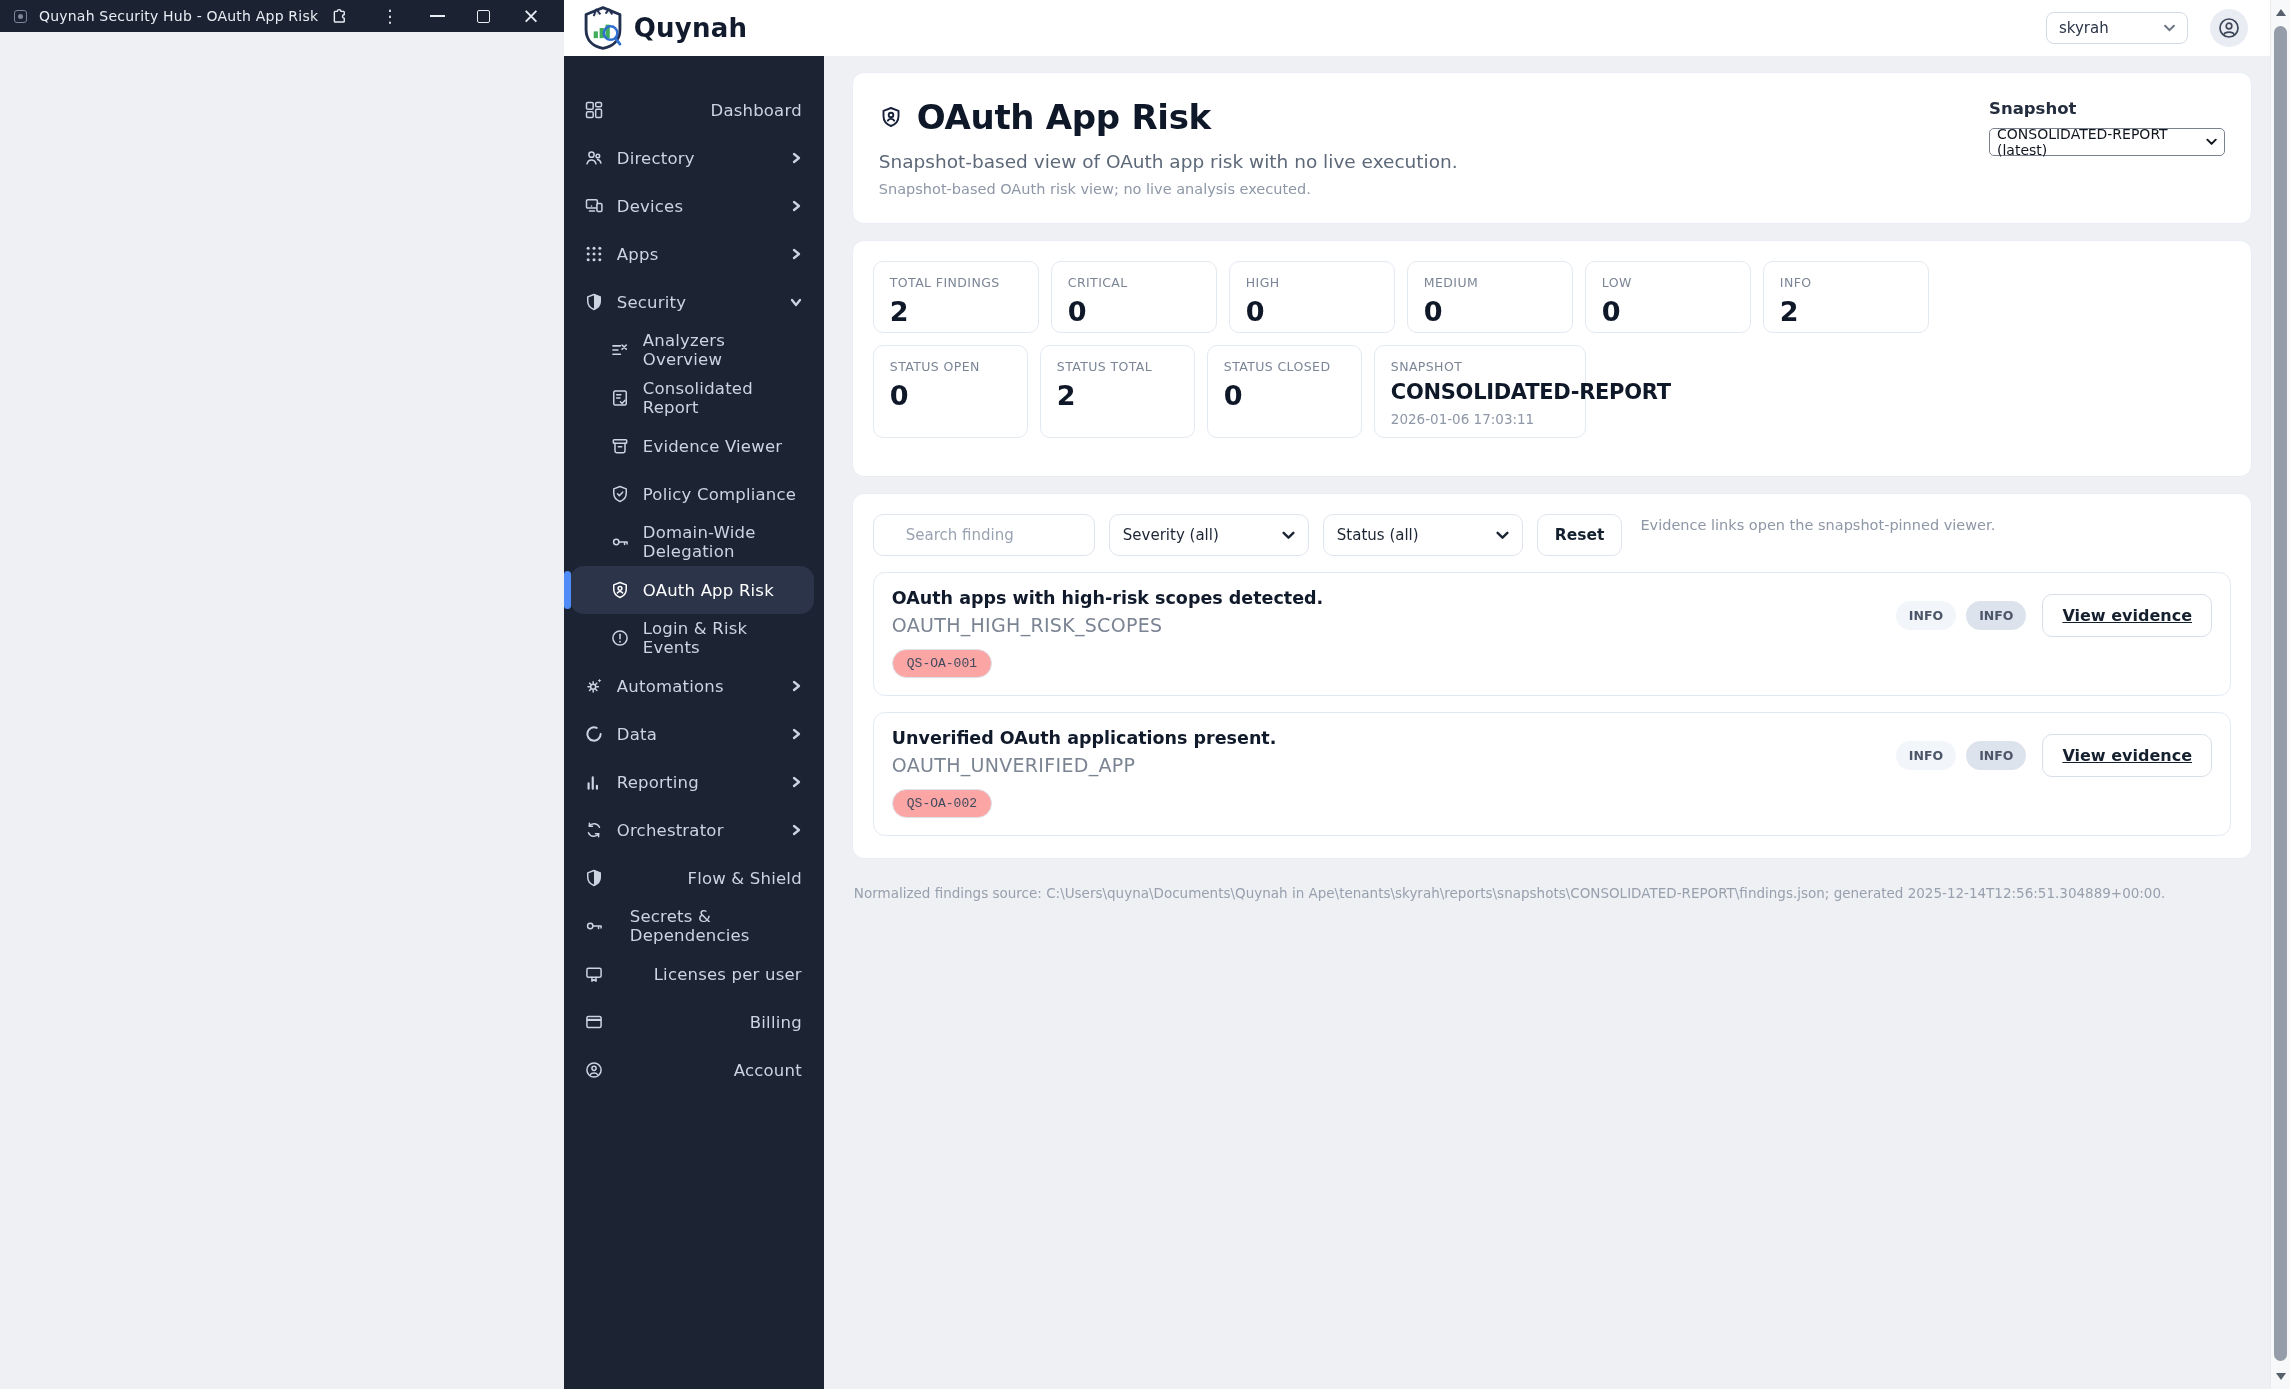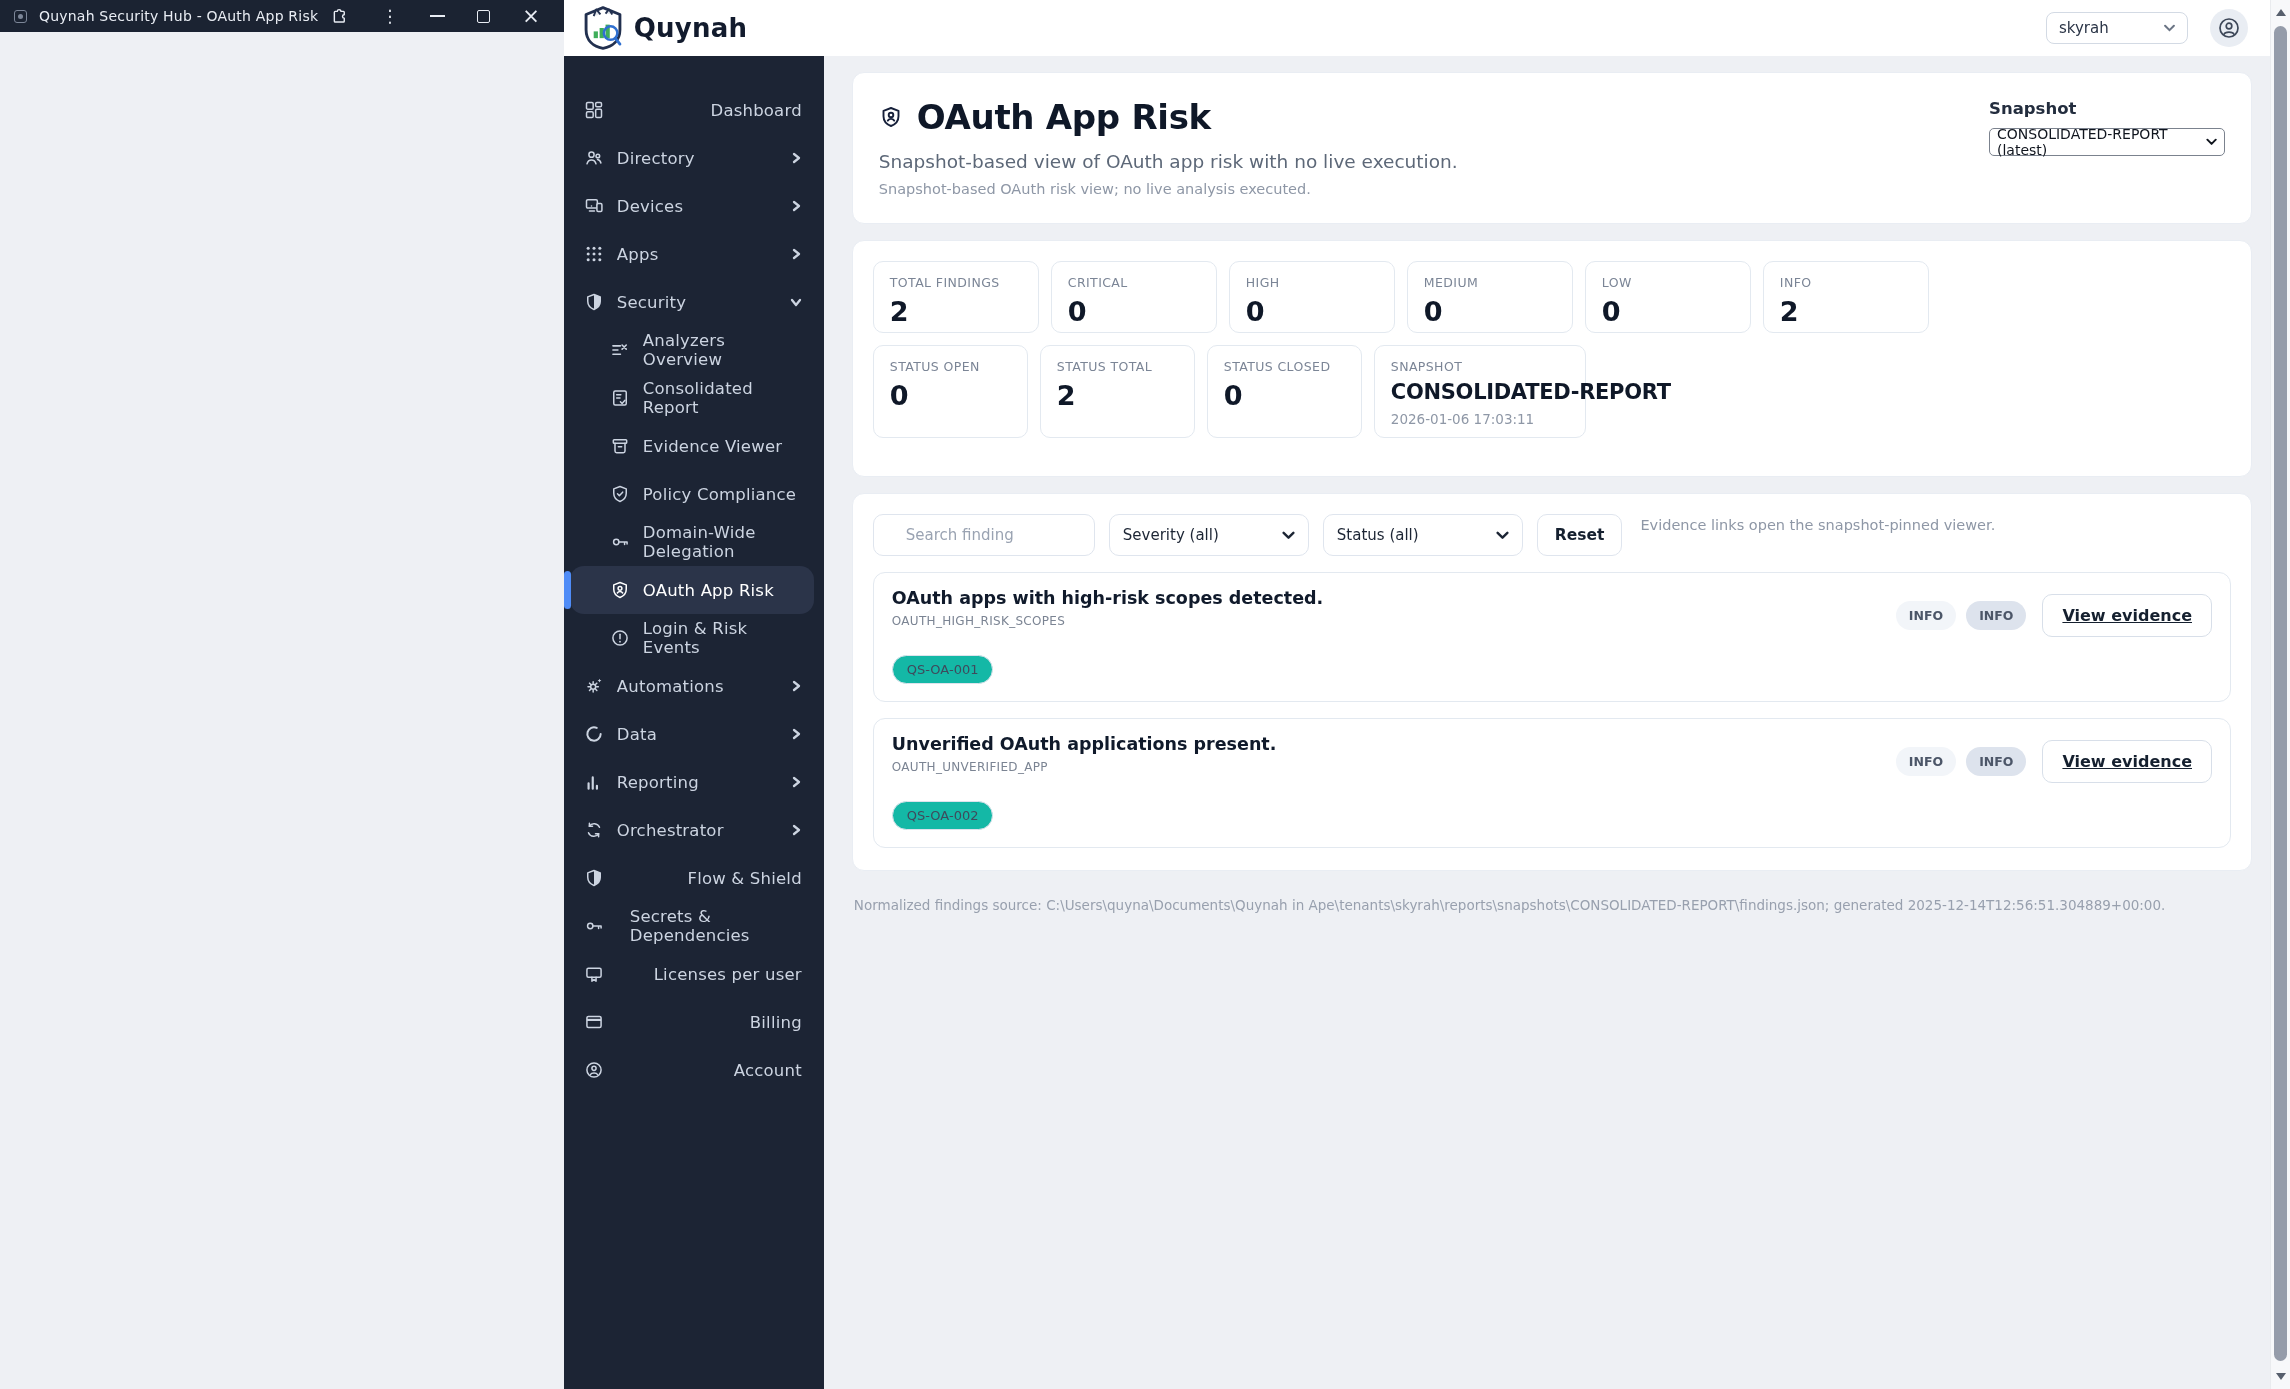--- a/index.html
+++ b/index.html
@@ -90,23 +90,23 @@
                  font-size:15px; color:#1c2534; cursor:pointer; }
   .reset-btn { height:42px; padding:0 17px; border:1px solid #dfe5ee; border-radius:10px; background:#fff;
                font-size:15.5px; font-weight:700; color:#15202f; cursor:pointer;
                font-family:"DejaVu Sans","Liberation Sans",sans-serif; }
   .filter-note { font-size:14.5px; color:#8e97a6; align-self:flex-start; margin-top:3px; margin-left:4px; }
 
   .finding { border:1px solid #e3e9f0; border-radius:12px; padding:15px 18px 17px; margin-top:16px;
              display:flex; justify-content:space-between; }
   .finding:first-of-type { margin-top:22px; }
   .finding-title { font-size:17.5px; font-weight:700; color:#101a2b; }
-  .finding-code { margin-top:6px; font-size:12px; color:#7b8493; letter-spacing:0.3px; }
-  .finding-badge { display:inline-block; margin-top:27px; border:1px solid #dde3ec; border-radius:999px;
-                   padding:6px 14px; font-size:13px; color:#3f4a5c; background:#14b8a6; }
+  .finding-code { margin-top:6px; font-size:19px; color:#7b8493; letter-spacing:0.3px; }
+  .finding-badge { display:inline-block; margin-top:13px; border:1px solid #dde3ec; border-radius:999px;
+                   padding:6px 14px; font-size:13px; color:#3f4a5c; background:#fca5a5;font-family:Liberation Mono, monospace; }
   .finding-right { display:flex; align-items:center; gap:10px; align-self:flex-start; margin-top:6px; }
   .pill { border-radius:999px; padding:7px 13px; font-size:12.5px; font-weight:600; color:#4c5668; }
   .sev-pill { background:#f2f5f9; }
   .status-pill { background:#dde3ed; }
   .evidence-btn { margin-left:6px; border:1px solid #d8dfe9; border-radius:10px; background:#fff;
                   padding:11px 19px; font-size:16px; font-weight:700; color:#15202f;
                   text-decoration:underline; cursor:pointer;
                   font-family:"DejaVu Sans","Liberation Sans",sans-serif; }
 
   .footer-note { margin:26px 0 0 2px; font-size:13.5px; color:#98a0ae; }

